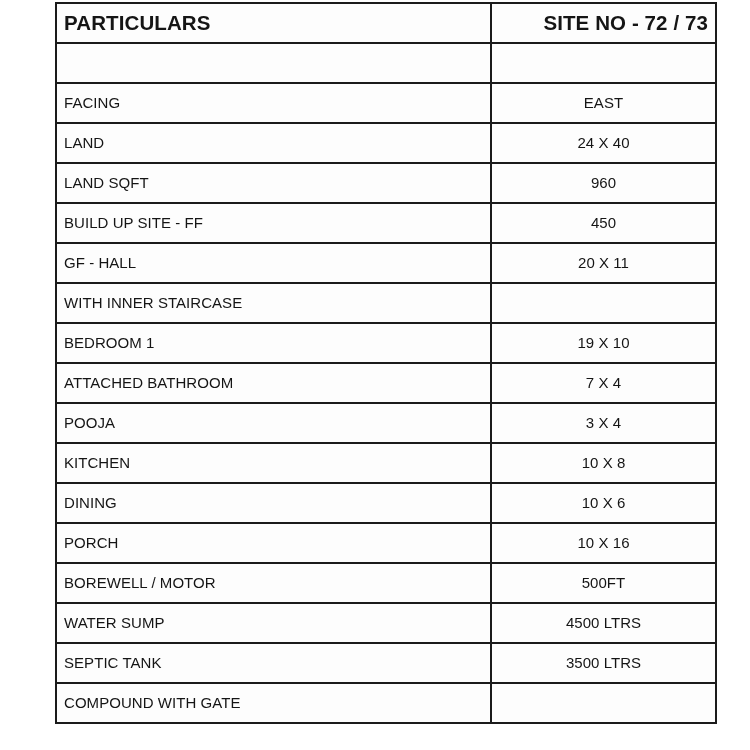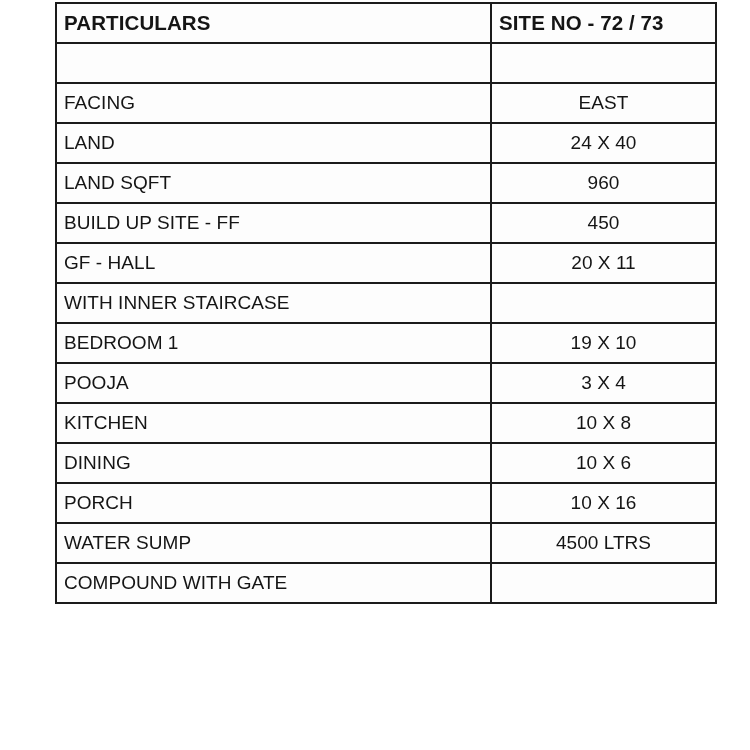--- a/index.html
+++ b/index.html
@@ -30,34 +30,34 @@
     background: #fdfdfd;
   }
   #spec-table col.c-particulars { width: 435px; }
   #spec-table col.c-value { width: 225px; }
 
   #spec-table th,
   #spec-table td {
     border: 2px solid #1b1b1b;
     height: 38px;
     padding: 0 7px;
-    font-size: 19px;
+    font-size: 15px;
     line-height: 1.05;
     color: #151515;
     background: #fdfdfd;
     overflow: hidden;
     white-space: nowrap;
   }
   #spec-table thead th {
     font-weight: bold;
     font-size: 20.5px;
     letter-spacing: 0.1px;
   }
   .th-particulars { text-align: left; }
-  .th-value { text-align: left; }
+  .th-value { text-align: right; }
 
   td.cell-particulars {
     text-align: left;
     font-weight: normal;
     letter-spacing: 0.05px;
   }
   td.cell-value {
     text-align: center;
     font-weight: normal;
     letter-spacing: 0.05px;
@@ -109,38 +109,50 @@
         </tr>
         <tr>
           <td class="cell-particulars">WITH INNER STAIRCASE</td>
           <td class="cell-value"></td>
         </tr>
         <tr>
           <td class="cell-particulars">BEDROOM 1</td>
           <td class="cell-value">19 X 10</td>
         </tr>
         <tr>
+          <td class="cell-particulars">ATTACHED BATHROOM</td>
+          <td class="cell-value">7 X 4</td>
+        </tr>
+        <tr>
           <td class="cell-particulars">POOJA</td>
           <td class="cell-value">3 X 4</td>
         </tr>
         <tr>
           <td class="cell-particulars">KITCHEN</td>
           <td class="cell-value">10 X 8</td>
         </tr>
         <tr>
           <td class="cell-particulars">DINING</td>
           <td class="cell-value">10 X 6</td>
         </tr>
         <tr>
           <td class="cell-particulars">PORCH</td>
           <td class="cell-value">10 X 16</td>
         </tr>
         <tr>
+          <td class="cell-particulars">BOREWELL / MOTOR</td>
+          <td class="cell-value">500FT</td>
+        </tr>
+        <tr>
           <td class="cell-particulars">WATER SUMP</td>
           <td class="cell-value">4500 LTRS</td>
+        </tr>
+        <tr>
+          <td class="cell-particulars">SEPTIC TANK</td>
+          <td class="cell-value">3500 LTRS</td>
         </tr>
         <tr>
           <td class="cell-particulars">COMPOUND WITH GATE</td>
           <td class="cell-value"></td>
         </tr>
       </tbody>
   </table>
 </div>
 
 </body></html>

